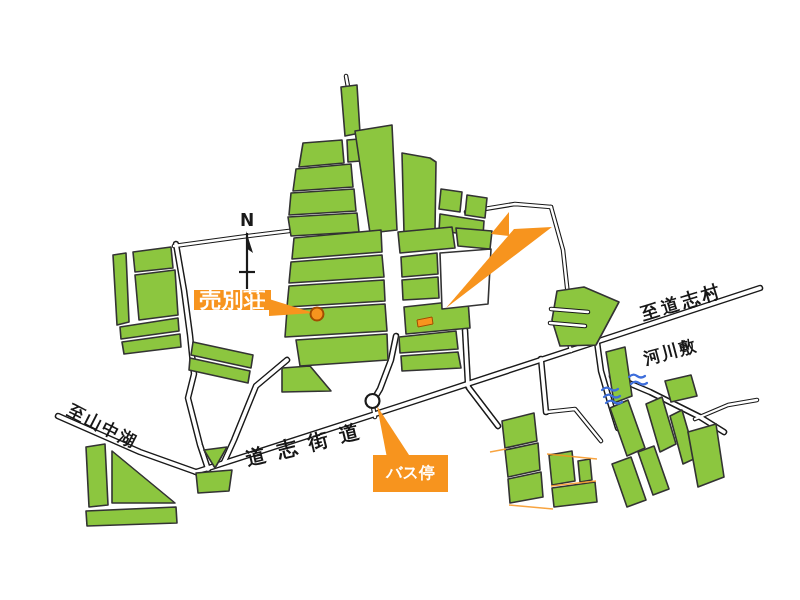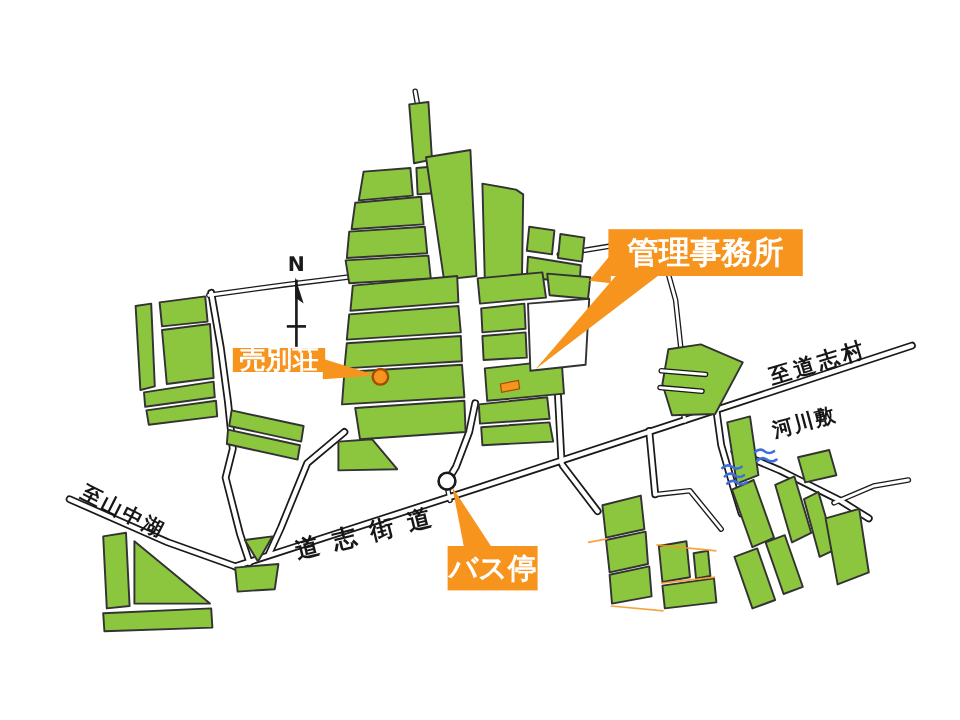--- a/index.html
+++ b/index.html
@@ -16,21 +16,21 @@
   .tail{fill:var(--orange);}
   .accent{fill:none;stroke:var(--orange);stroke-width:1.4px;opacity:.85;}
   .river{fill:none;stroke:var(--river);stroke-width:2.2px;stroke-linecap:round;}
   .compass-line{stroke:var(--ink);stroke-width:2.2px;}
   .compass-n{font-size:17px;font-weight:bold;fill:var(--ink);}
   
   .callout{position:absolute;background:var(--orange);color:#fff;font-weight:bold;
            display:flex;align-items:center;justify-content:center;white-space:nowrap;z-index:3;}
   .co-kanri{left:507px;top:191px;width:162px;height:39px;font-size:26px;}
   .co-villa{left:194px;top:290px;width:77px;height:20px;font-size:22px;}
-  .co-bus{left:373px;top:455px;width:75px;height:37px;font-size:24px;}
+  .co-bus{left:373px;top:455px;width:75px;height:37px;font-size:16px;}
   .maptext{position:absolute;color:#161616;font-weight:600;white-space:nowrap;z-index:2;
            transform-origin:left top;}
   .t-road{left:243px;top:446px;font-size:20px;letter-spacing:12px;transform:rotate(-14deg);}
   .t-yamanaka{left:74px;top:399px;font-size:17px;letter-spacing:2px;transform:rotate(27deg);}
   .t-doshimura{left:638px;top:303px;font-size:18px;letter-spacing:3px;transform:rotate(-17deg);}
   .t-kasen{left:641px;top:348px;font-size:17px;letter-spacing:1px;transform:rotate(-15deg);}
 </style>
 </head>
 <body>
 
@@ -198,23 +198,20 @@
     </g>
 
     <g>
       <text class="compass-n" x="247" y="226" text-anchor="middle">N</text>
       <line class="compass-line" x1="247" y1="233" x2="247" y2="289"></line>
       <polygon points="246,231 253,253 246,248" fill="var(--ink)"></polygon>
       <line class="compass-line" x1="239" y1="272" x2="255" y2="272"></line>
     </g>
   </svg>
 
-  <div class="callout co-kanri">
-    <span>管理事務所</span>
-  </div>
   <div class="callout co-villa">
     <span>売別荘</span>
   </div>
   <div class="callout co-bus">
     <span>バス停</span>
   </div>
 
   <div class="maptext t-road">道志街道</div>
   <div class="maptext t-yamanaka">至山中湖</div>
   <div class="maptext t-doshimura">至道志村</div>

